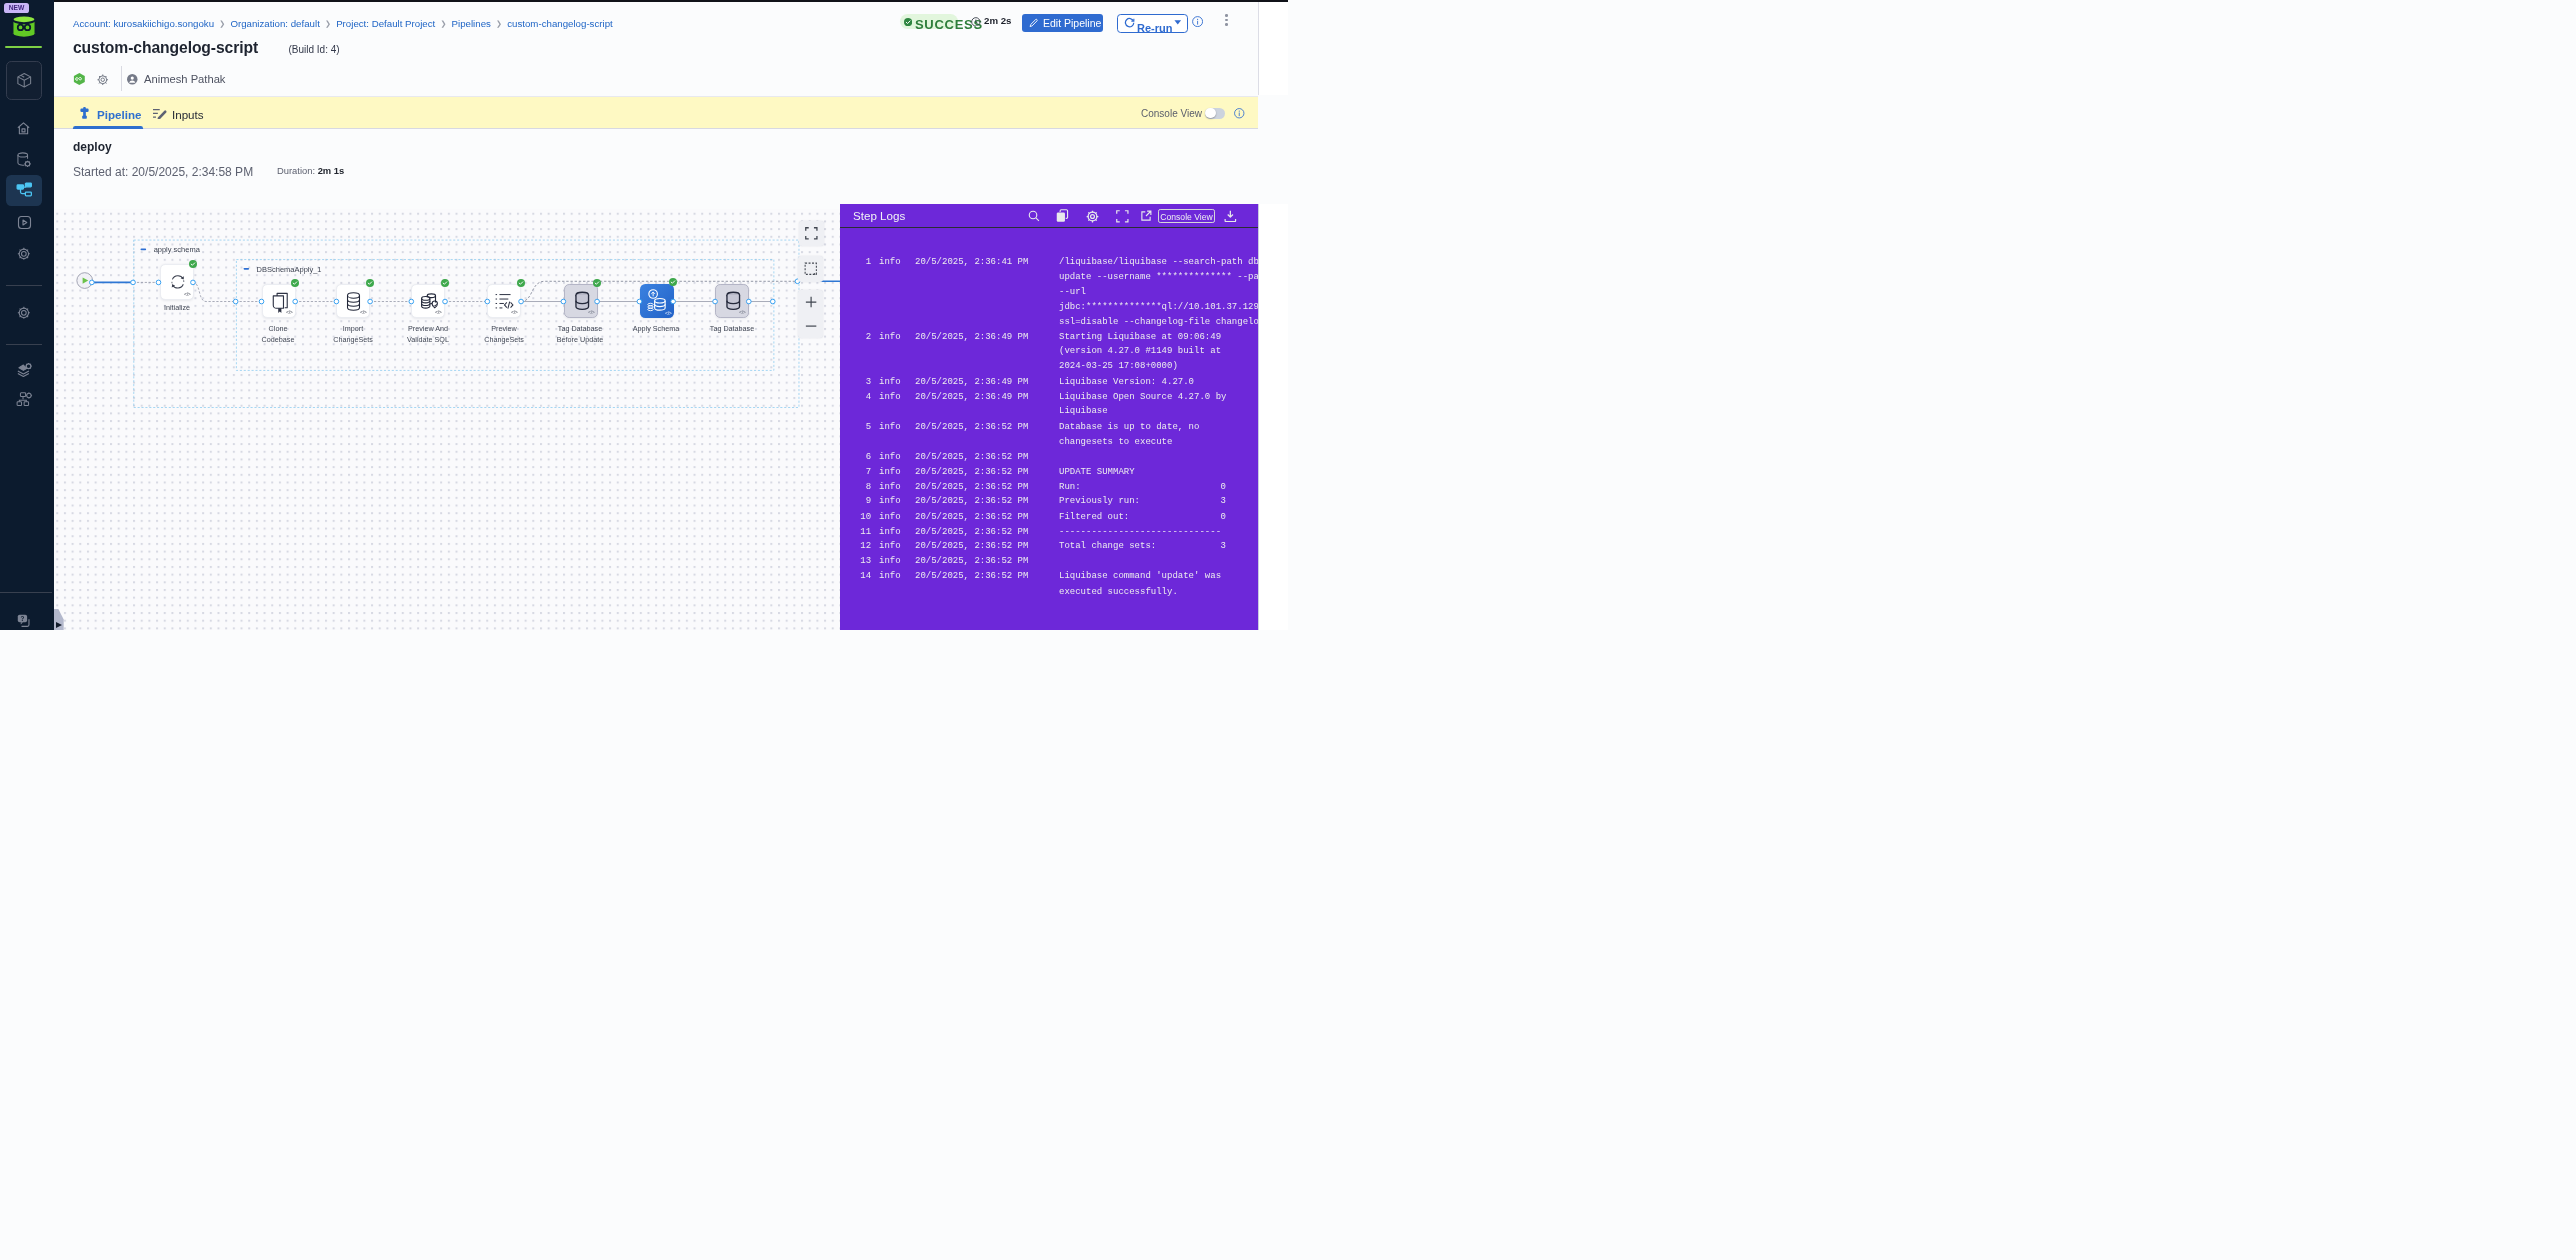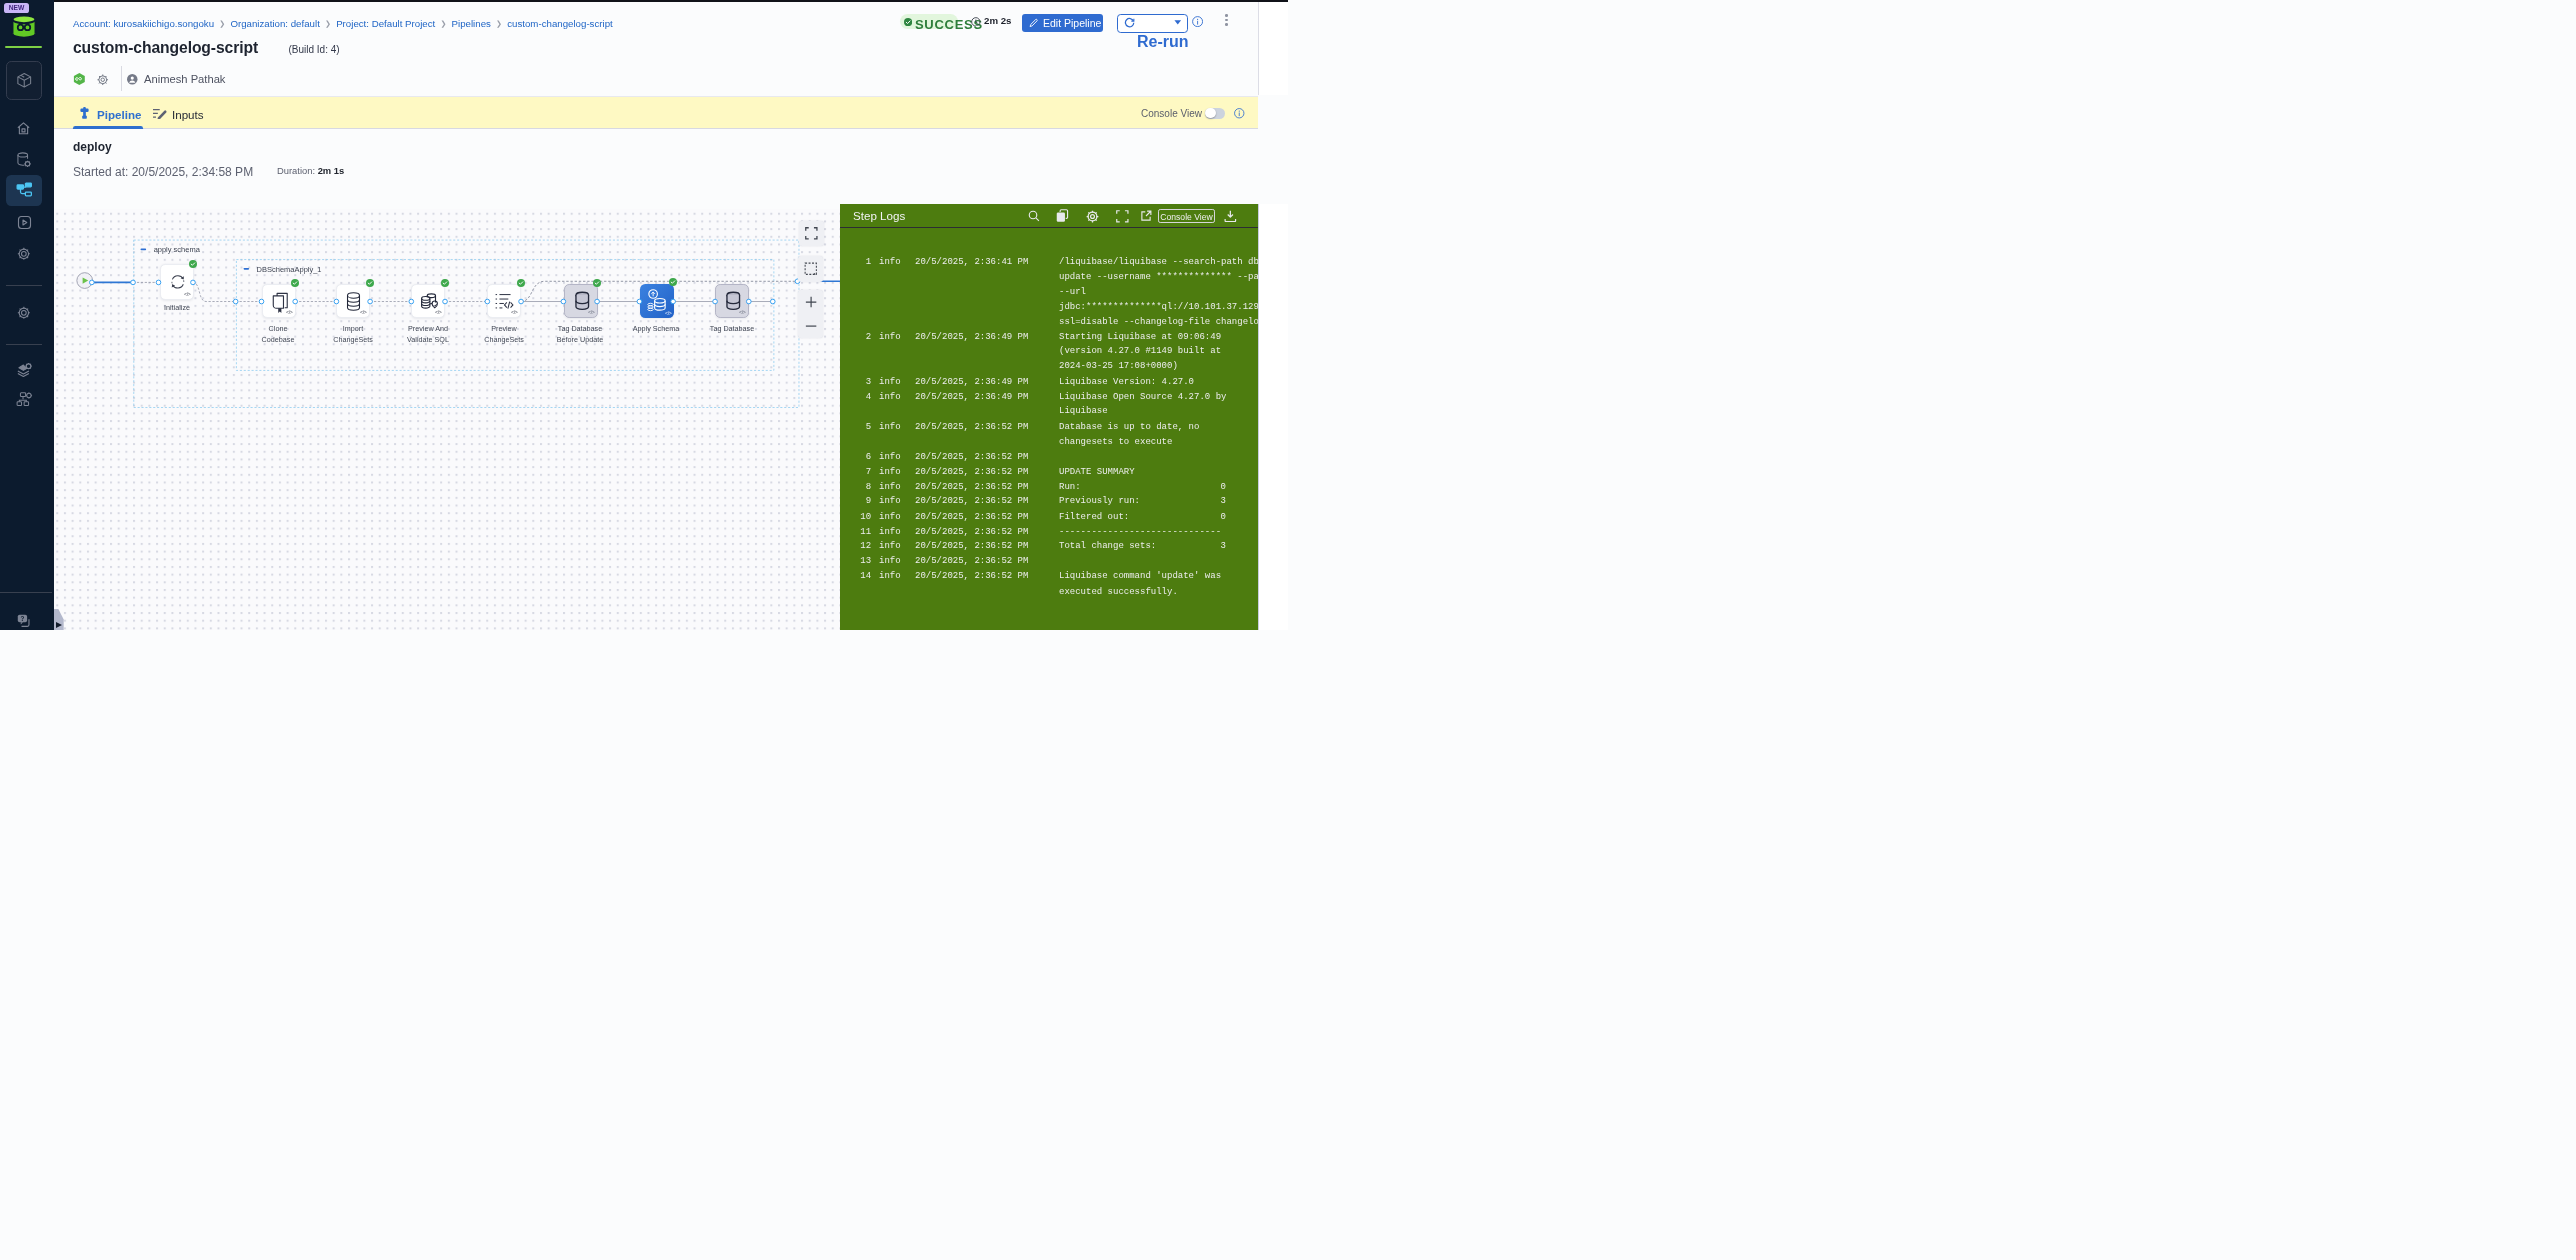--- a/index.html
+++ b/index.html
@@ -25,21 +25,21 @@
   #canvas { position:absolute; left:54px; top:209px; width:1234px; height:421px; overflow:hidden;
      background-color:#fafafc; }
   .node { position:absolute; width:34px; height:34px; background:#ffffff; border:0.7px solid #ebedf2; border-radius:5.2px;
           box-shadow:0 0.7px 2.2px rgba(30,40,60,0.08); }
   .gnode { background:#d7d8e2; border:0.7px solid #b4b5c6; }
   .nlabel { position:absolute; font-size:7.2px; line-height:10.5px; color:#3f4553; text-align:center; width:82px; }
   .badge { position:absolute; width:7.9px; height:7.9px; border-radius:50%; background:#3ea84c; z-index:5; }
   .codetag { position:absolute; right:2.6px; bottom:1.9px; font-size:5.2px; color:#4a4f5c; letter-spacing:-0.4px;}
   .ztool { position:absolute; background:#eff0f4; border-radius:3px; box-shadow:0 0 1.5px rgba(40,48,70,.18); }
   
-  #panel { position:absolute; left:840px; top:204px; width:418px; height:426px; background:#4d7c0f; z-index:20; }
+  #panel { position:absolute; left:840px; top:204px; width:418px; height:426px; background:#6d28d9; z-index:20; }
   #scrollstrip { position:absolute; left:1258px; top:204px; width:1.2px; height:426px; background:#c9cce0; z-index:21; }
   #panelhead { position:absolute; left:0; top:0; width:100%; height:24px; border-bottom:0.7px solid #2c2d33; }
   .logrow { position:absolute; font-family:"Liberation Mono", monospace; font-size:9px; color:#ededee; white-space:pre; }
   .lnum { position:absolute; text-align:right; width:21.4px; left:9.7px; }
   .linfo { position:absolute; left:39px; }
   .lts { position:absolute; left:75px; }
   .lmsg { position:absolute; left:219px; }
   .lval { position:absolute; text-align:right; width:374px; left:12px; }
 </style>
 </head>
@@ -87,21 +87,21 @@
   <div class="abs" style="left:968px;top:13.5px;width:81px;height:18.4px;background:#2f6bd0;border-radius:3px;"></div>
   <svg class="abs" style="left:975px;top:18px;" width="9.7" height="9.7" viewBox="0 0 13 13" fill="none" stroke="#ffffff" stroke-width="1.2">
     <path d="M1.5 11.5 L2.3 8.7 L9 2 a1.3 1.3 0 0 1 1.8 1.8 L4.2 10.6 Z" stroke-linejoin="round"></path>
   </svg>
   <div class="abs" style="left:989px;top:16.5px;font-size:10.5px;color:#ffffff;">Edit Pipeline</div>
   <div class="abs" style="left:1063px;top:13.5px;width:71px;height:19px;background:#ffffff;border:0.9px solid #2f6bd0;border-radius:3.7px;"></div>
   <svg class="abs" style="left:1070px;top:17px;" width="11.2" height="11.2" viewBox="0 0 15 15" fill="none" stroke="#2f6bd0" stroke-width="1.7">
     <path d="M12.6 5.2 A5.6 5.6 0 1 0 13.1 7.8"></path>
     <path d="M13.2 2.2 V5.6 H9.8" stroke-width="1.5" fill="none"></path>
   </svg>
-  <div class="abs" style="left:1083px;top:33px;font-size:16px;font-weight:bold;color:#2f6bd0;text-align:center;">Re-run</div>
+  <div class="abs" style="left:1083px;top:22px;font-size:11px;font-weight:bold;color:#2f6bd0;text-align:center;">Re-run</div>
   <svg class="abs" style="left:1120px;top:20px;" width="7.5" height="5.2" viewBox="0 0 10 7">
       <path d="M0.5 0.5 L5 6 L9.5 0.5 Z" fill="#2f6bd0"></path>
     </svg>
   <svg class="abs" style="left:1138px;top:16px;" width="11.2" height="11.2" viewBox="0 0 15 15" fill="none" stroke="#2f6bd0" stroke-width="1.2">
     <circle cx="7.5" cy="7.5" r="6.7"></circle>
       <path d="M7.5 7 V11" stroke-linecap="round"></path>
       <circle cx="7.5" cy="4.4" r="0.8" fill="#2f6bd0" stroke="none"></circle>
   </svg>
   <div class="abs" style="left:1171px;top:14.2px;color:#8f94a2;">
     <div style="width:2.7px;height:2.7px;border-radius:50%;background:#8f94a2;margin-bottom:1.9px;"></div>

